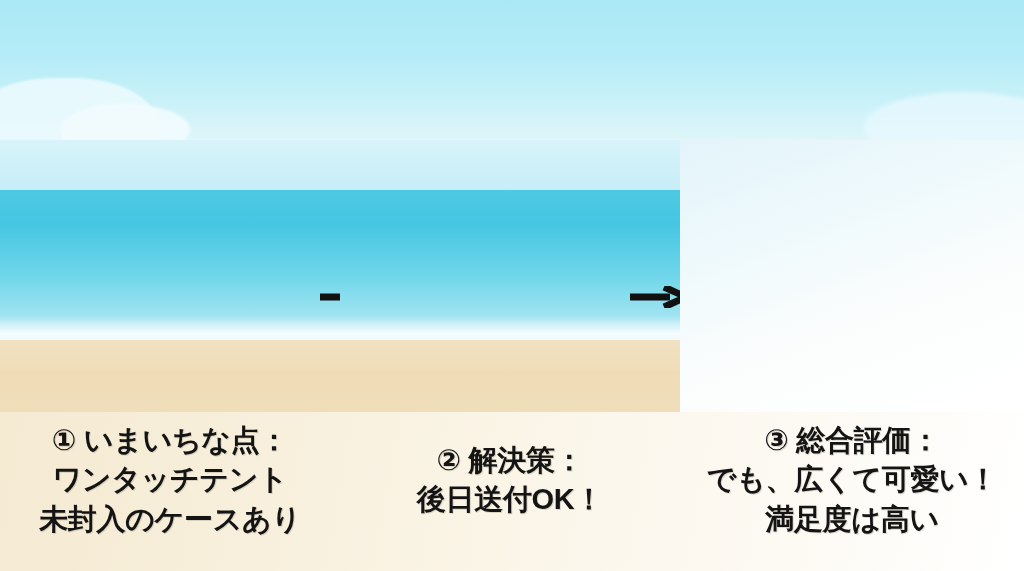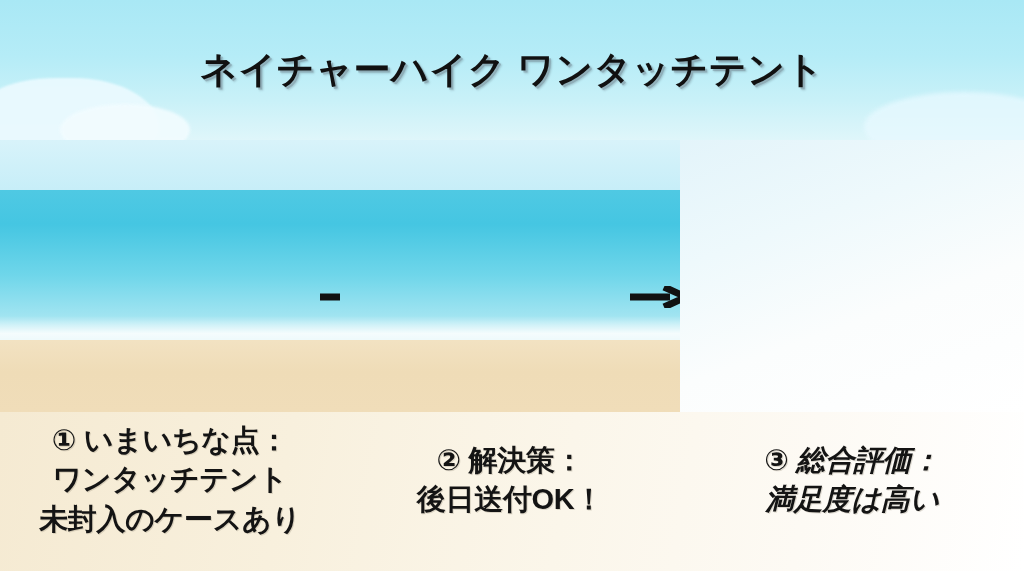--- a/index.html
+++ b/index.html
@@ -81,42 +81,41 @@
     background:linear-gradient(100deg,#f5ead2 0%, #f8f0dd 28%, #fbf6ea 55%, #fdfaf4 78%, #ffffff 100%);
     display:flex;
   }
   .cap{
     height:133px; display:flex; flex-direction:column;
     align-items:center; justify-content:center; gap:1px;
     padding-top:2px;
   }
   .cap.c1{ width:340px; }
   .cap.c2{ width:340px;align-items:center; }
-  .cap.c3{ width:344px;font-style:italic; }
+  .cap.c3{ width:344px; }
   .cap-line{
     color:#141414; font-weight:900; font-size:29px; line-height:1.32;
     white-space:nowrap; letter-spacing:-0.3px;
     text-shadow:1px 1px 0 rgba(150,140,120,.30);
   }
   .cap-line.head{ font-size:29px; }
 
   svg{ display:block; }
   .hidden-text{ position:absolute; width:1px; height:1px; overflow:hidden; opacity:0; }
 </style>
 </head>
 <body>
 
 <div id="stage">
 
   <div class="title-band">
     <div class="cloud-a"></div>
     <div class="cloud-b"></div>
     <div class="cloud-c"></div>
     <div class="title-wrap">
-      <div class="title-line l1">ネイチャーハイク ワンタッチテント</div>
     </div>
   </div>
 
   <div class="strip">
 
     <div class="panel p1">
       <div class="bg-beach">
         <div class="bg-sky"></div>
         <div class="bg-sea"></div>
         <div class="bg-foam"></div>
@@ -387,17 +386,18 @@
       <div class="cap-line">未封入のケースあり</div>
     </div>
 
     <div class="cap c2">
       <div class="cap-line head">② 解決策：</div>
       <div class="cap-line">後日送付OK！</div>
     </div>
 
     <div class="cap c3">
       <div class="cap-line head">③ 総合評価：</div>
+      <div class="cap-line">でも、広くて可愛い！</div>
       <div class="cap-line">満足度は高い</div>
     </div>
   </div>
 
 </div>
 
 </body></html>

